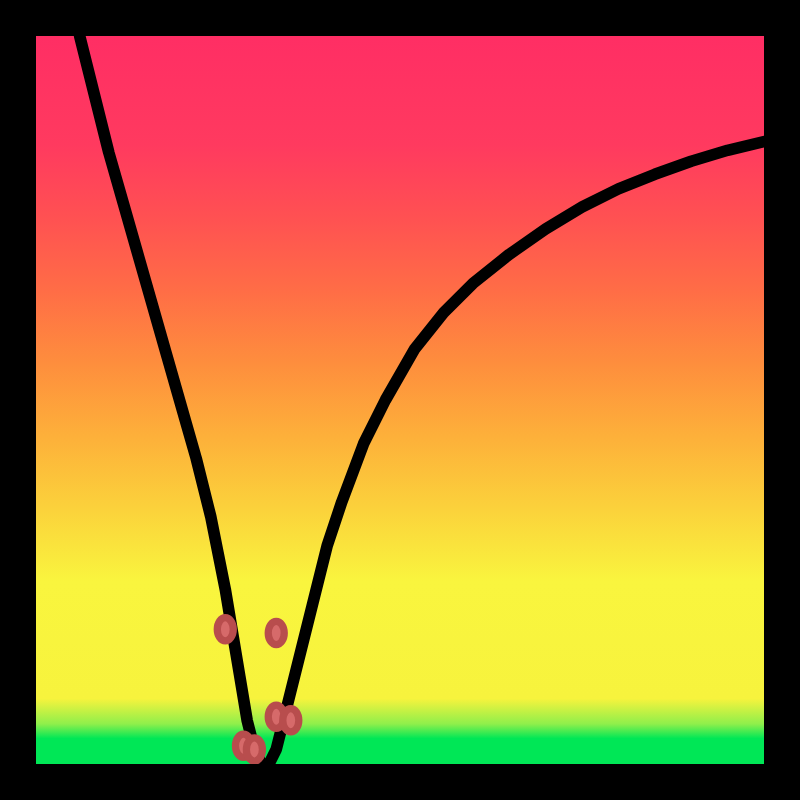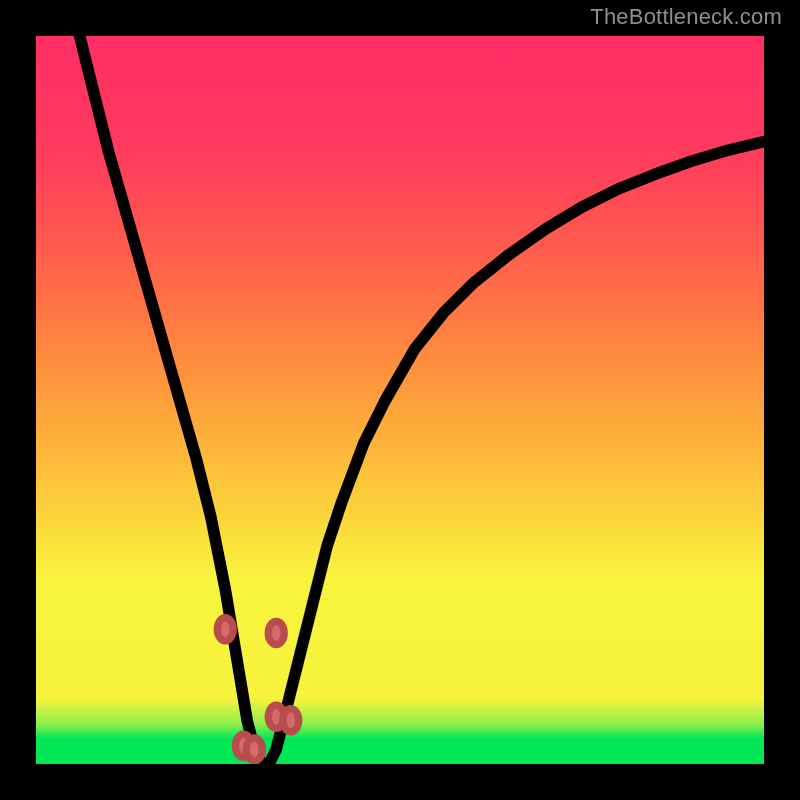--- a/index.html
+++ b/index.html
@@ -69,21 +69,20 @@
     font-size: 22px;
     font-weight: 400;
     letter-spacing: 0.2px;
     user-select: none;
   }
 </style>
 </head>
 <body>
 
 <div class="frame">
-  <div class="watermark">TheBottleneck.com</div>
   <div class="plot-area">
     <svg viewBox="0 0 100 100" preserveAspectRatio="none">
       <path id="curve-path" class="curve" d="M6.000 0.000 L8.000 8.000 L10.000 16.000 L12.000 23.000 L14.000 30.000 L16.000 37.000 L18.000 44.000 L20.000 51.000 L22.000 58.000 L24.000 66.000 L25.000 71.000 L26.000 76.000 L27.000 82.000 L28.000 88.000 L29.000 94.000 L30.000 98.000 L31.000 100.000 L32.000 100.000 L33.000 98.000 L34.000 94.000 L36.000 86.000 L38.000 78.000 L40.000 70.000 L42.000 64.000 L45.000 56.000 L48.000 50.000 L52.000 43.000 L56.000 38.000 L60.000 34.000 L65.000 30.000 L70.000 26.500 L75.000 23.500 L80.000 21.000 L85.000 19.000 L90.000 17.200 L95.000 15.700 L100.000 14.500"></path>
       <g id="points-group">
           <rect x="24.900" y="79.900" width="2.200" height="3.200" rx="1.1" ry="1.1" class="point"></rect>
           <rect x="31.900" y="80.400" width="2.200" height="3.200" rx="1.1" ry="1.1" class="point"></rect>
           <rect x="27.400" y="95.900" width="2.200" height="3.200" rx="1.1" ry="1.1" class="point"></rect>
           <rect x="28.900" y="96.400" width="2.200" height="3.200" rx="1.1" ry="1.1" class="point"></rect>
           <rect x="31.900" y="91.900" width="2.200" height="3.200" rx="1.1" ry="1.1" class="point"></rect>
           <rect x="33.900" y="92.400" width="2.200" height="3.200" rx="1.1" ry="1.1" class="point"></rect>

